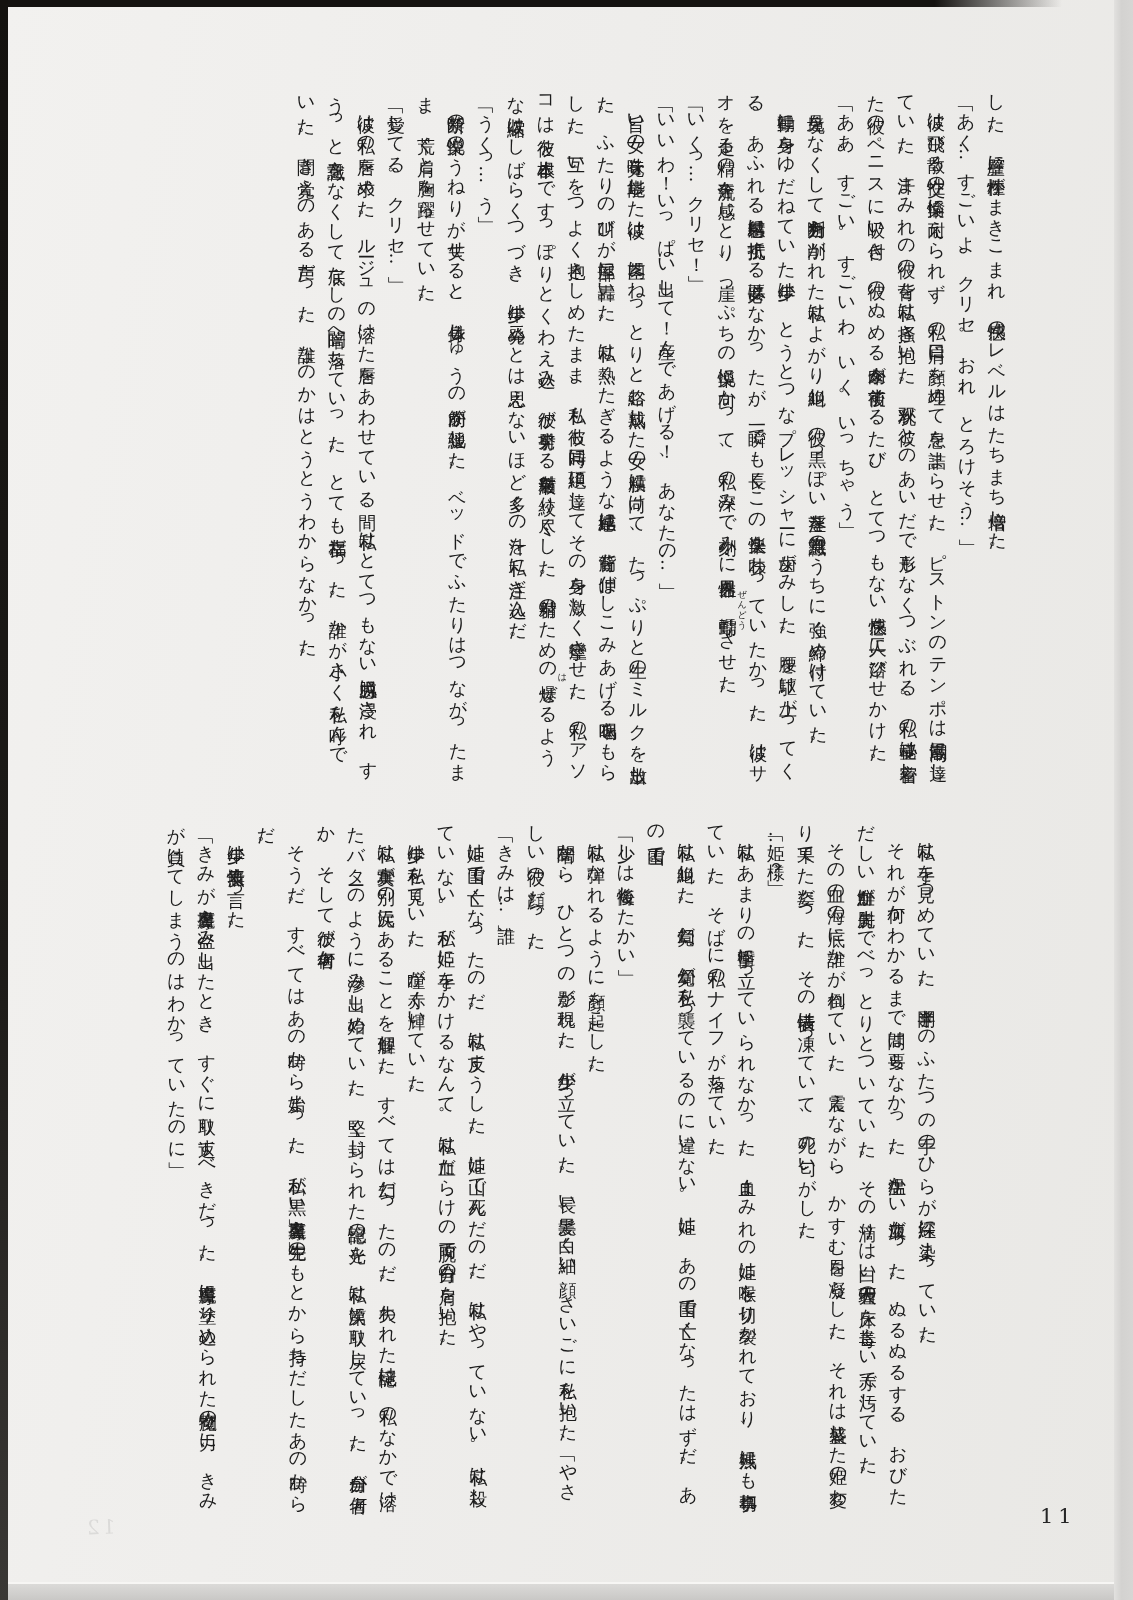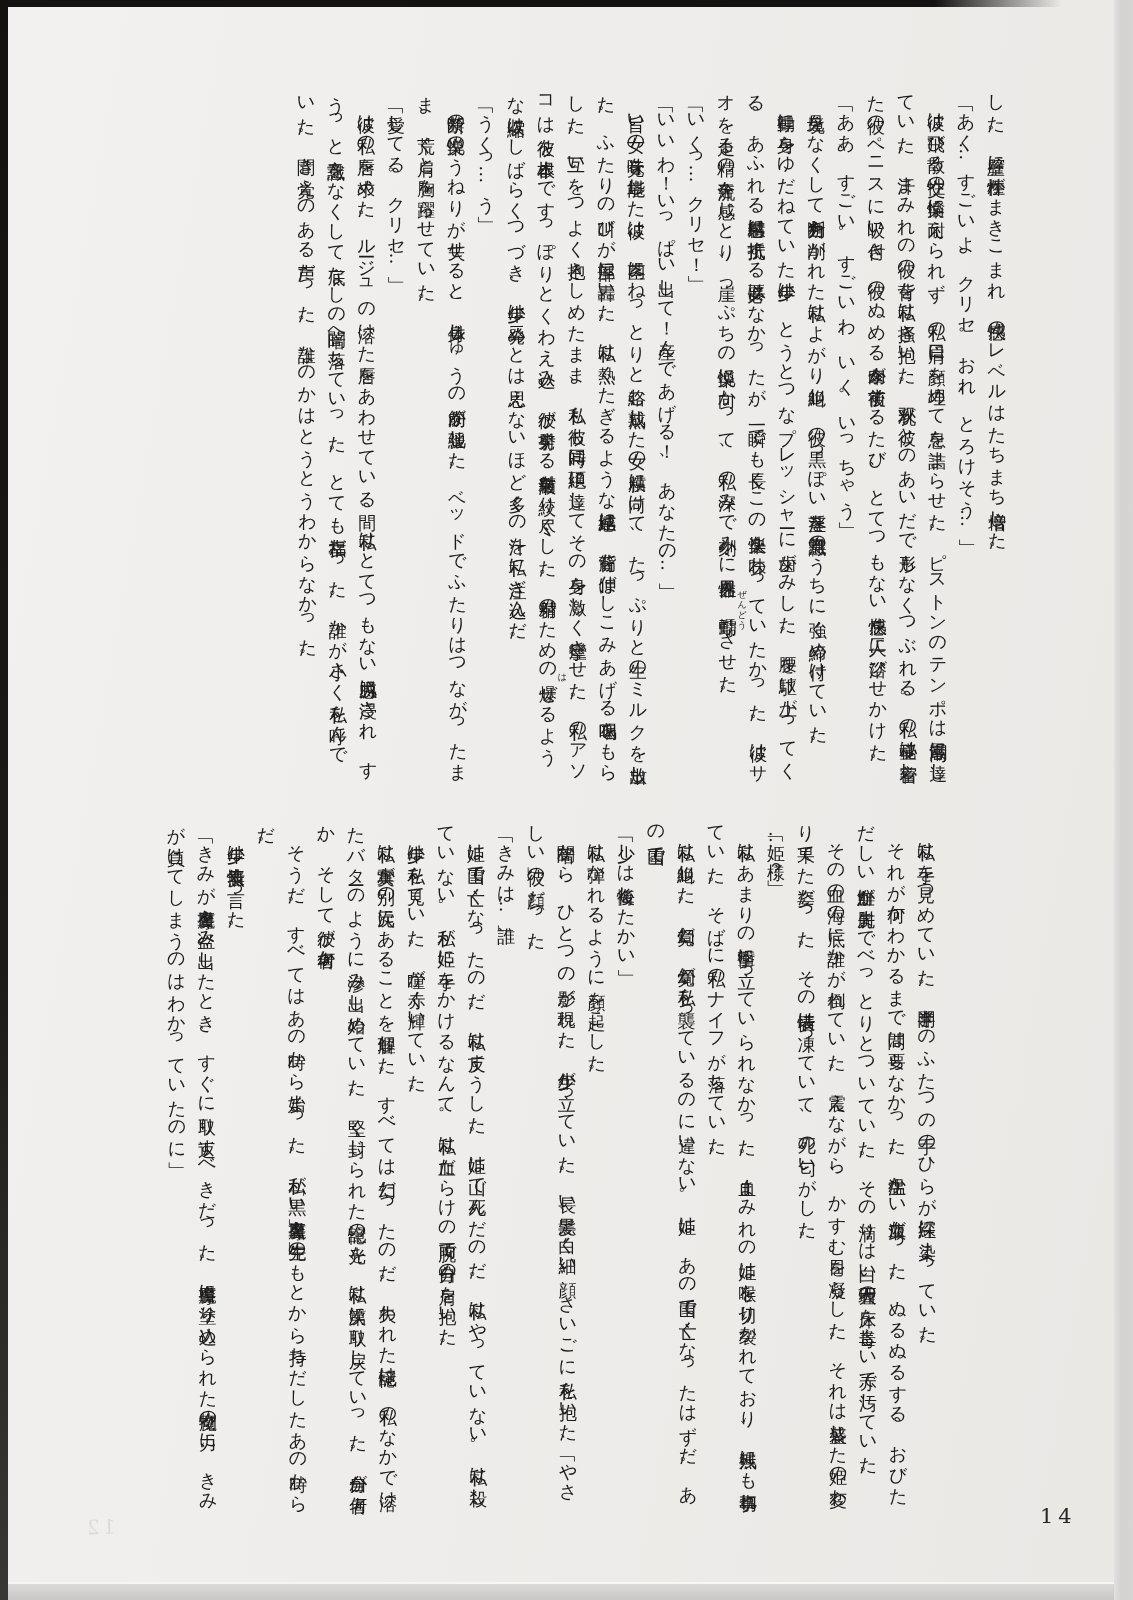--- a/index.html
+++ b/index.html
@@ -87,14 +87,14 @@
       <p class="indent">姫は雪山で亡くなったのだ。私は反すうした。姫は山で死んだのだ。私はやっていない。私は殺していない。私が姫に手をかけるなんて。私は血だらけの両腕で自分の肩を抱いた。</p>
       <p class="indent">少年は私を見ていた。瞳が赤く輝いていた。</p>
       <p class="indent">私は真実が別の次元にあることを理解した。すべては幻だったのだ。失われた記憶は、私のなかで溶けたバターのように滲み出し始めていた。堅く封じられた記憶の光を、私は次第に取り戻していった。自分が何者か、そして彼が何者か。</p>
       <p class="indent">そうだ。すべてはあの時から始まった。私が「黒い魔導書」を「先生」のもとから持ちだしたあの時からだ。</p>
       <p class="indent">少年は表情無く言った。</p>
       <p class="indent">「きみが魔導書を盗み出したとき、すぐに取り返すべきだった。魔導書に塗り込められた魔物の力に、きみが負けてしまうのはわかっていたのに」</p>
     </section>
 
   <div class="bleed-number">12</div>
 
-  <div class="page-number">14</div>
+  <div class="page-number">11</div>
 </div>
 
 </body></html>

